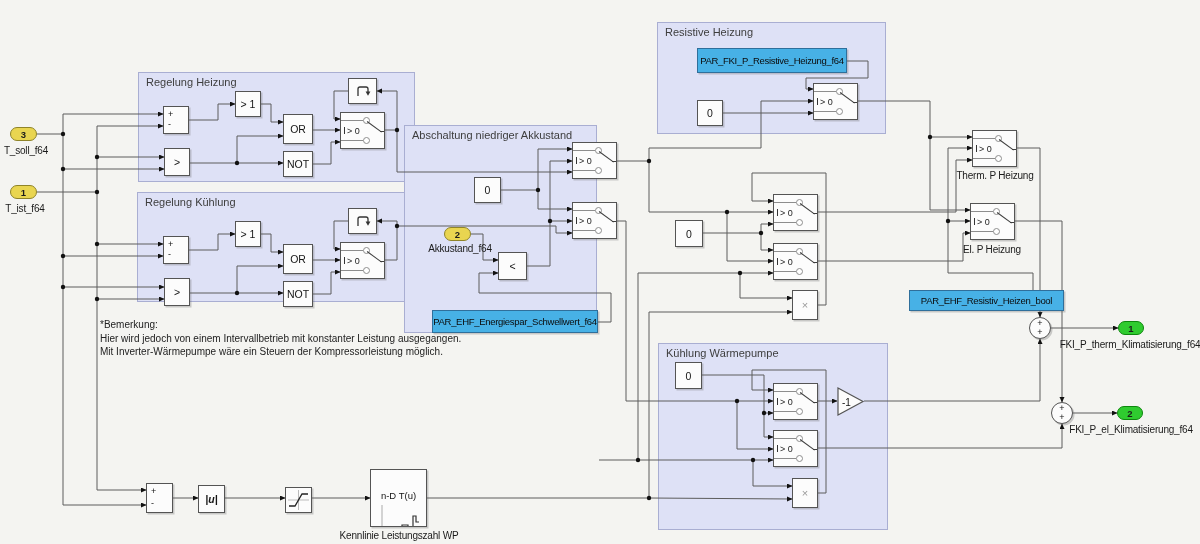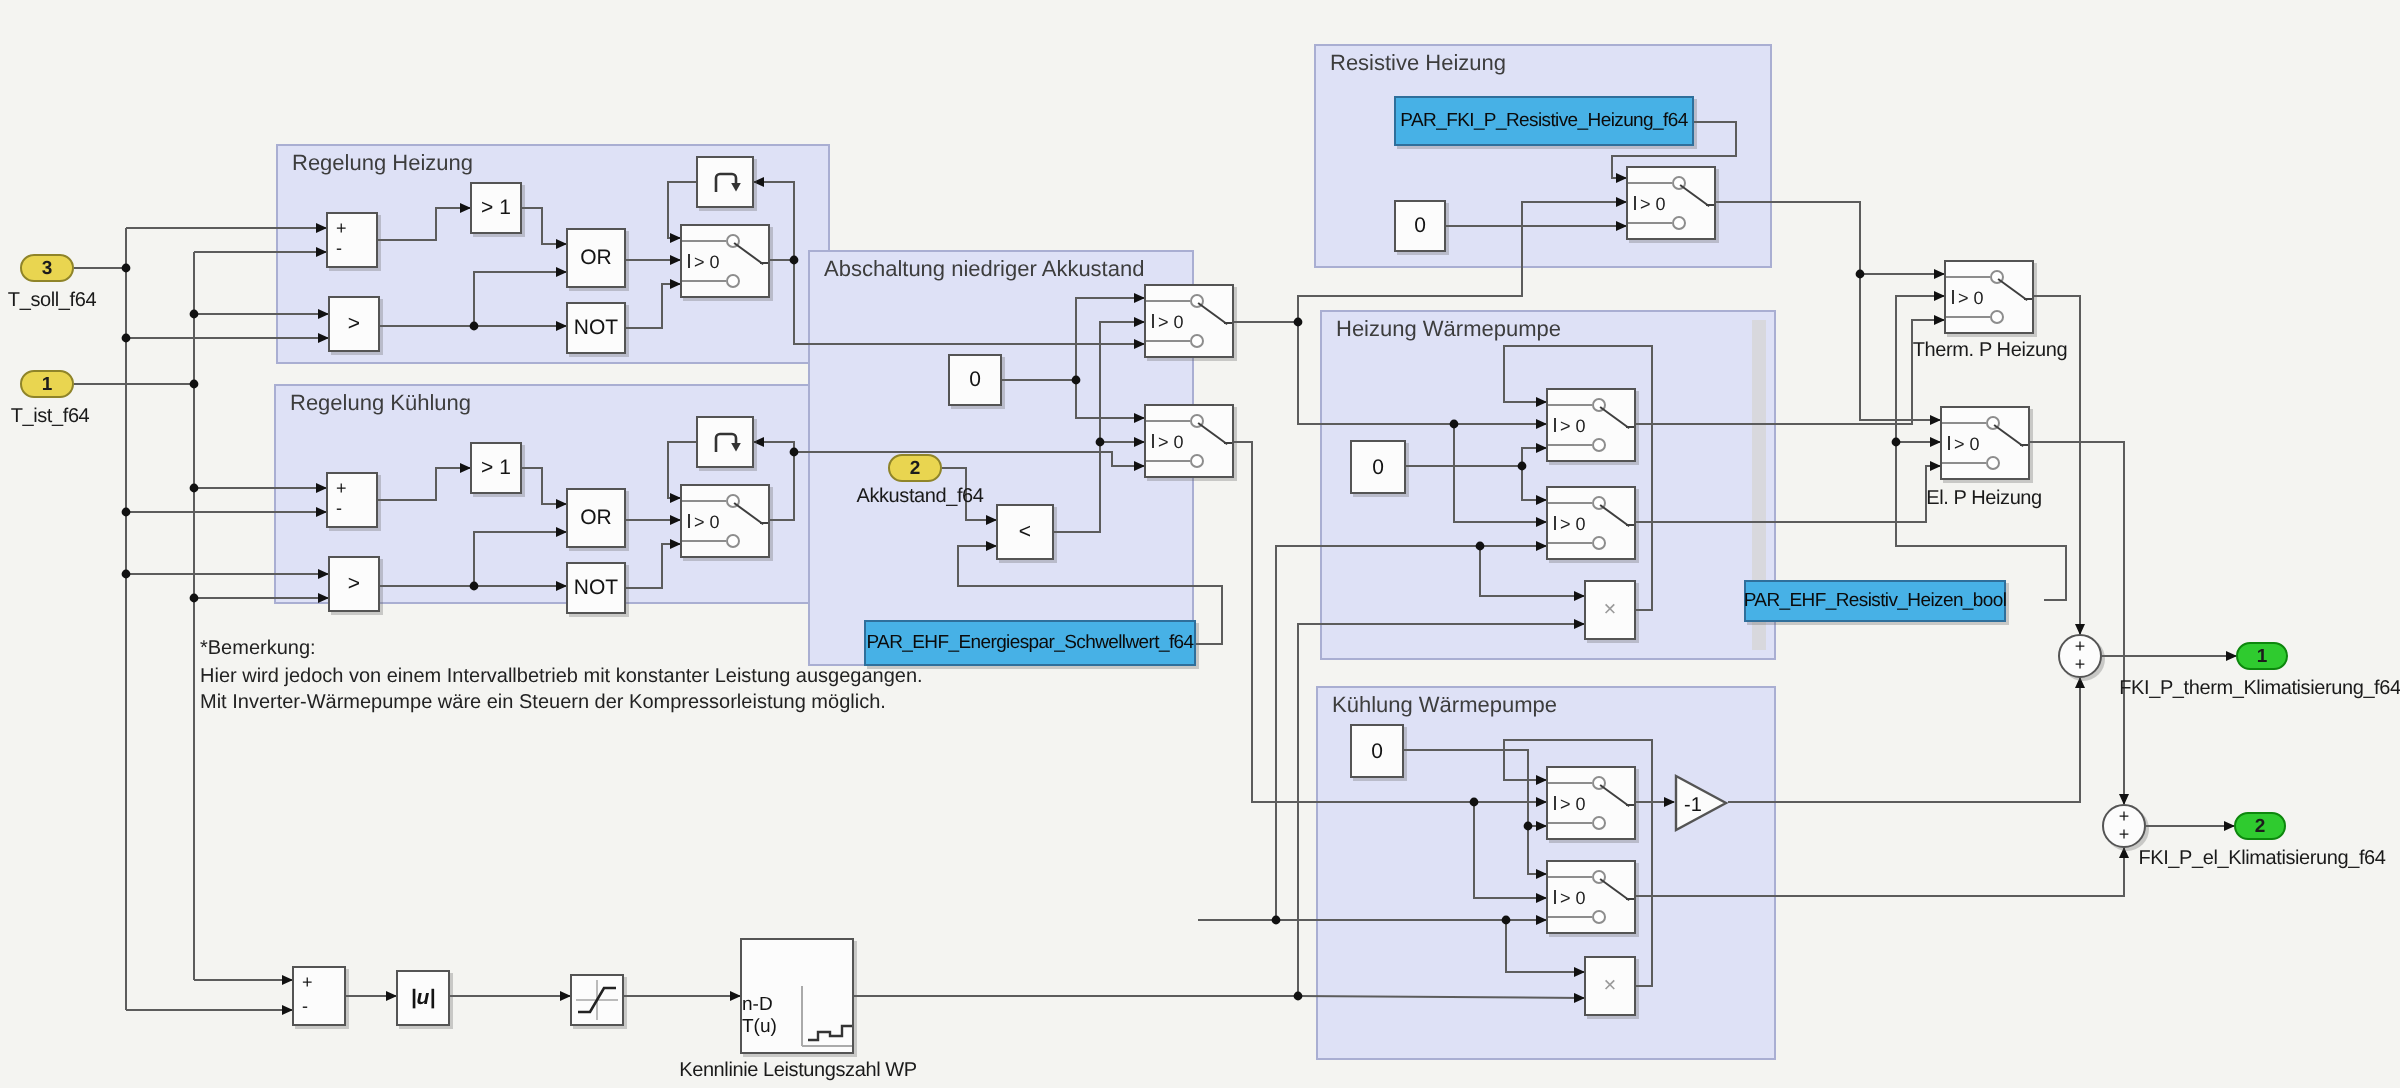--- a/index.html
+++ b/index.html
@@ -41,43 +41,39 @@
   .swg i{position:absolute;background:#8d8d8d}
   .swg .st{left:0;top:7px;width:22px;height:1px}
   .swg .sb{left:0;bottom:7px;width:22px;height:1px}
   .swg .ct,.swg .cb{width:5px;height:5px;border:1px solid #8d8d8d;border-radius:50%;background:#fff;left:22px}
   .swg .ct{top:4px}.swg .cb{bottom:4px}
   .swg .diag{left:26px;top:8px;width:18px;height:1.2px;background:#3e3e3e;
              transform:rotate(36deg);transform-origin:left center}
   .swg .tail{right:0;top:17.6px;width:4px;height:1.2px;background:#3e3e3e}
   .prod{color:#9a9a9a;font-size:11px}
   .absb span{font-style:italic;font-weight:700;font-size:10.5px}
-  .lut{flex-direction:row;justify-content:flex-start;padding-top:20px}
+  .lut{flex-direction:column;justify-content:flex-start;padding-top:20px}
   .lut .lt-t{font-size:9.5px}
 </style>
 </head>
 <body>
 
 <div class="canvas">
 
   <div class="region" style="left:138px;top:72px;width:277px;height:110px">
     <span class="rt">Regelung Heizung</span>
   </div>
   <div class="region" style="left:137px;top:192px;width:276px;height:110px">
     <span class="rt">Regelung Kühlung</span>
   </div>
   <div class="region" style="left:404px;top:125px;width:193px;height:208px">
     <span class="rt">Abschaltung niedriger Akkustand</span>
   </div>
   <div class="region" style="left:657px;top:22px;width:229px;height:112px">
     <span class="rt">Resistive Heizung</span>
-  </div>
-  <div class="region" style="left:660px;top:155px;width:228px;height:175px">
-    <span class="rt">Heizung Wärmepumpe</span>
-    <div class="strip" style="right:4px;top:4px;width:7px;height:165px"></div>
   </div>
   <div class="region" style="left:658px;top:343px;width:230px;height:187px">
     <span class="rt">Kühlung Wärmepumpe</span>
   </div>
 
   <svg class="wires" width="1200" height="544">
     <defs>
       <marker id="ah" markerWidth="6" markerHeight="6" refX="5" refY="2.5" orient="auto">
         <path d="M0,0 L5.5,2.5 L0,5 Z" fill="#111"></path>
       </marker>
@@ -202,21 +198,21 @@
   <div class="port pin" style="left:444px;top:227px;width:27px;height:14px">2</div>
   <div class="lbl" style="left:460px;top:243px">Akkustand_f64</div>
 
   <div class="port pout" style="left:1118px;top:321px;width:26px;height:14px">1</div>
   <div class="lbl" style="left:1130px;top:339px">FKI_P_therm_Klimatisierung_f64</div>
   <div class="port pout" style="left:1117px;top:406px;width:26px;height:14px">2</div>
   <div class="lbl" style="left:1131px;top:424px">FKI_P_el_Klimatisierung_f64</div>
 
   <div class="param" style="left:697px;top:48px;width:150px;height:25px">PAR_FKI_P_Resistive_Heizung_f64</div>
   <div class="param" style="left:432px;top:310px;width:166px;height:23px">PAR_EHF_Energiespar_Schwellwert_f64</div>
-  <div class="param" style="left:872px;top:290px;width:131px;height:21px">PAR_EHF_Resistiv_Heizen_bool</div>
+  <div class="param" style="left:909px;top:290px;width:155px;height:21px">PAR_EHF_Resistiv_Heizen_bool</div>
 
   <div class="blk sumsq" style="left:163px;top:106px;width:26px;height:28px">
     <span class="s1">+</span>
     <span class="s2">-</span>
   </div>
   <div class="blk" style="left:235px;top:91px;width:26px;height:26px">&gt; 1</div>
   <div class="blk" style="left:164px;top:148px;width:26px;height:28px">&gt;</div>
   <div class="blk" style="left:283px;top:114px;width:30px;height:30px">OR</div>
   <div class="blk" style="left:283px;top:151px;width:30px;height:26px">NOT</div>
   <div class="blk" style="left:348px;top:78px;width:29px;height:26px">

